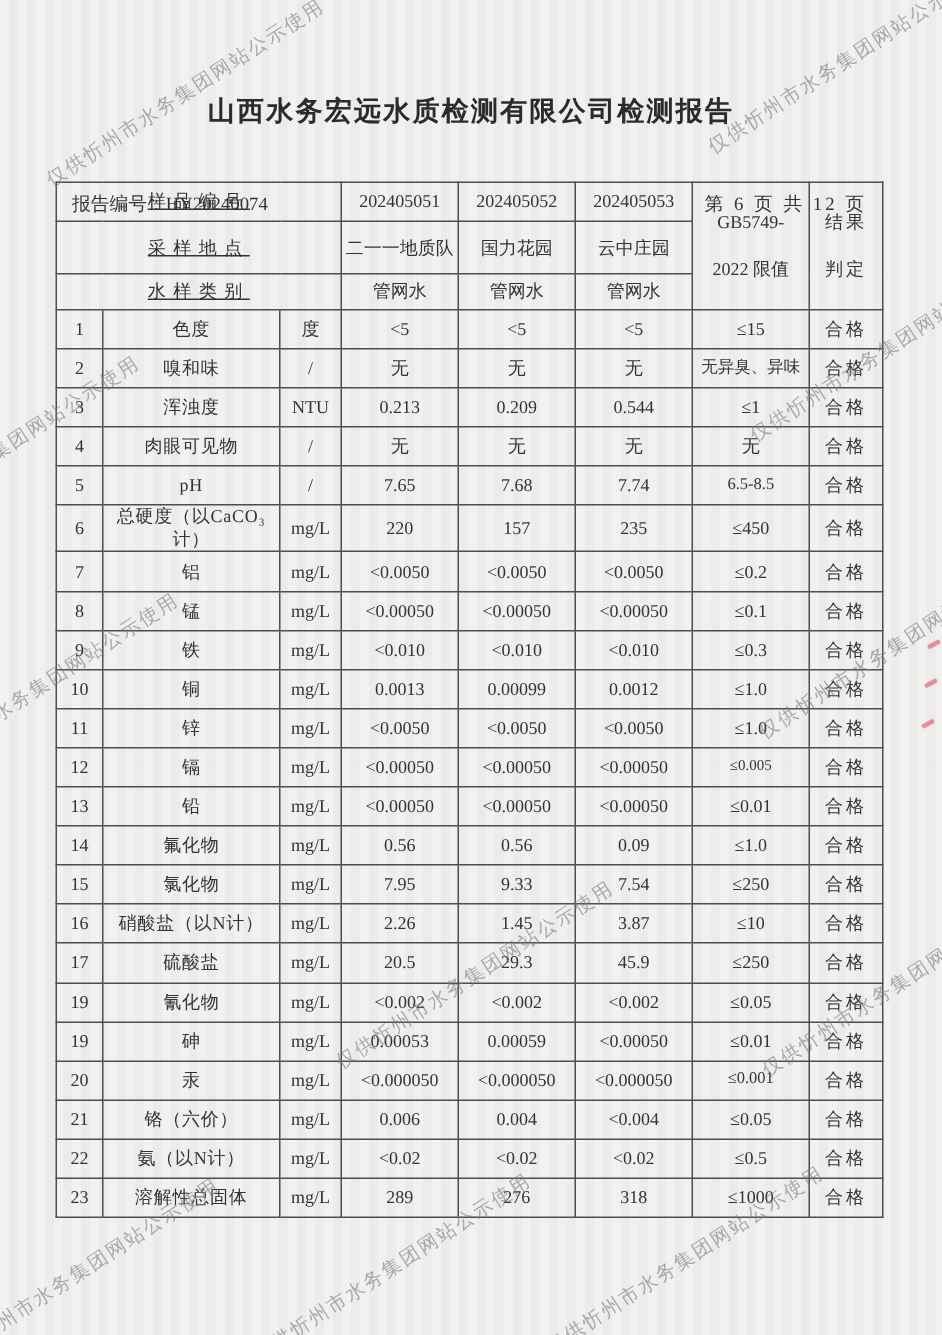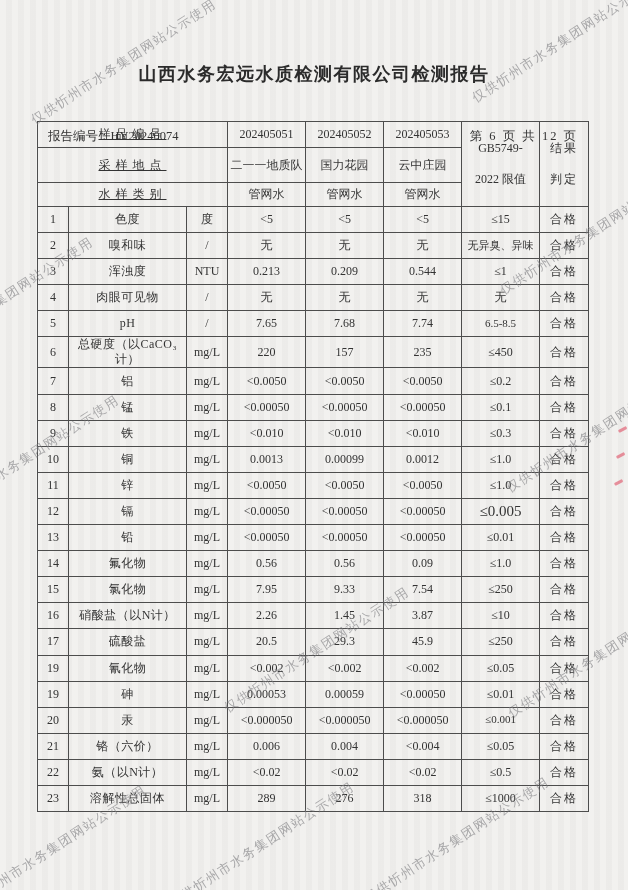--- a/index.html
+++ b/index.html
@@ -223,21 +223,21 @@
           <td>≤1.0</td>
           <td class="verdict-cell">合格</td>
         </tr>
         <tr>
           <td>12</td>
           <td class="item-cell">镉</td>
           <td>mg/L</td>
           <td>&lt;0.00050</td>
           <td>&lt;0.00050</td>
           <td>&lt;0.00050</td>
-          <td style="font-size: 15px;">≤0.005</td>
+          <td style="font-size: 10px;">≤0.005</td>
           <td class="verdict-cell">合格</td>
         </tr>
         <tr>
           <td>13</td>
           <td class="item-cell">铅</td>
           <td>mg/L</td>
           <td>&lt;0.00050</td>
           <td>&lt;0.00050</td>
           <td>&lt;0.00050</td>
           <td>≤0.01</td>

